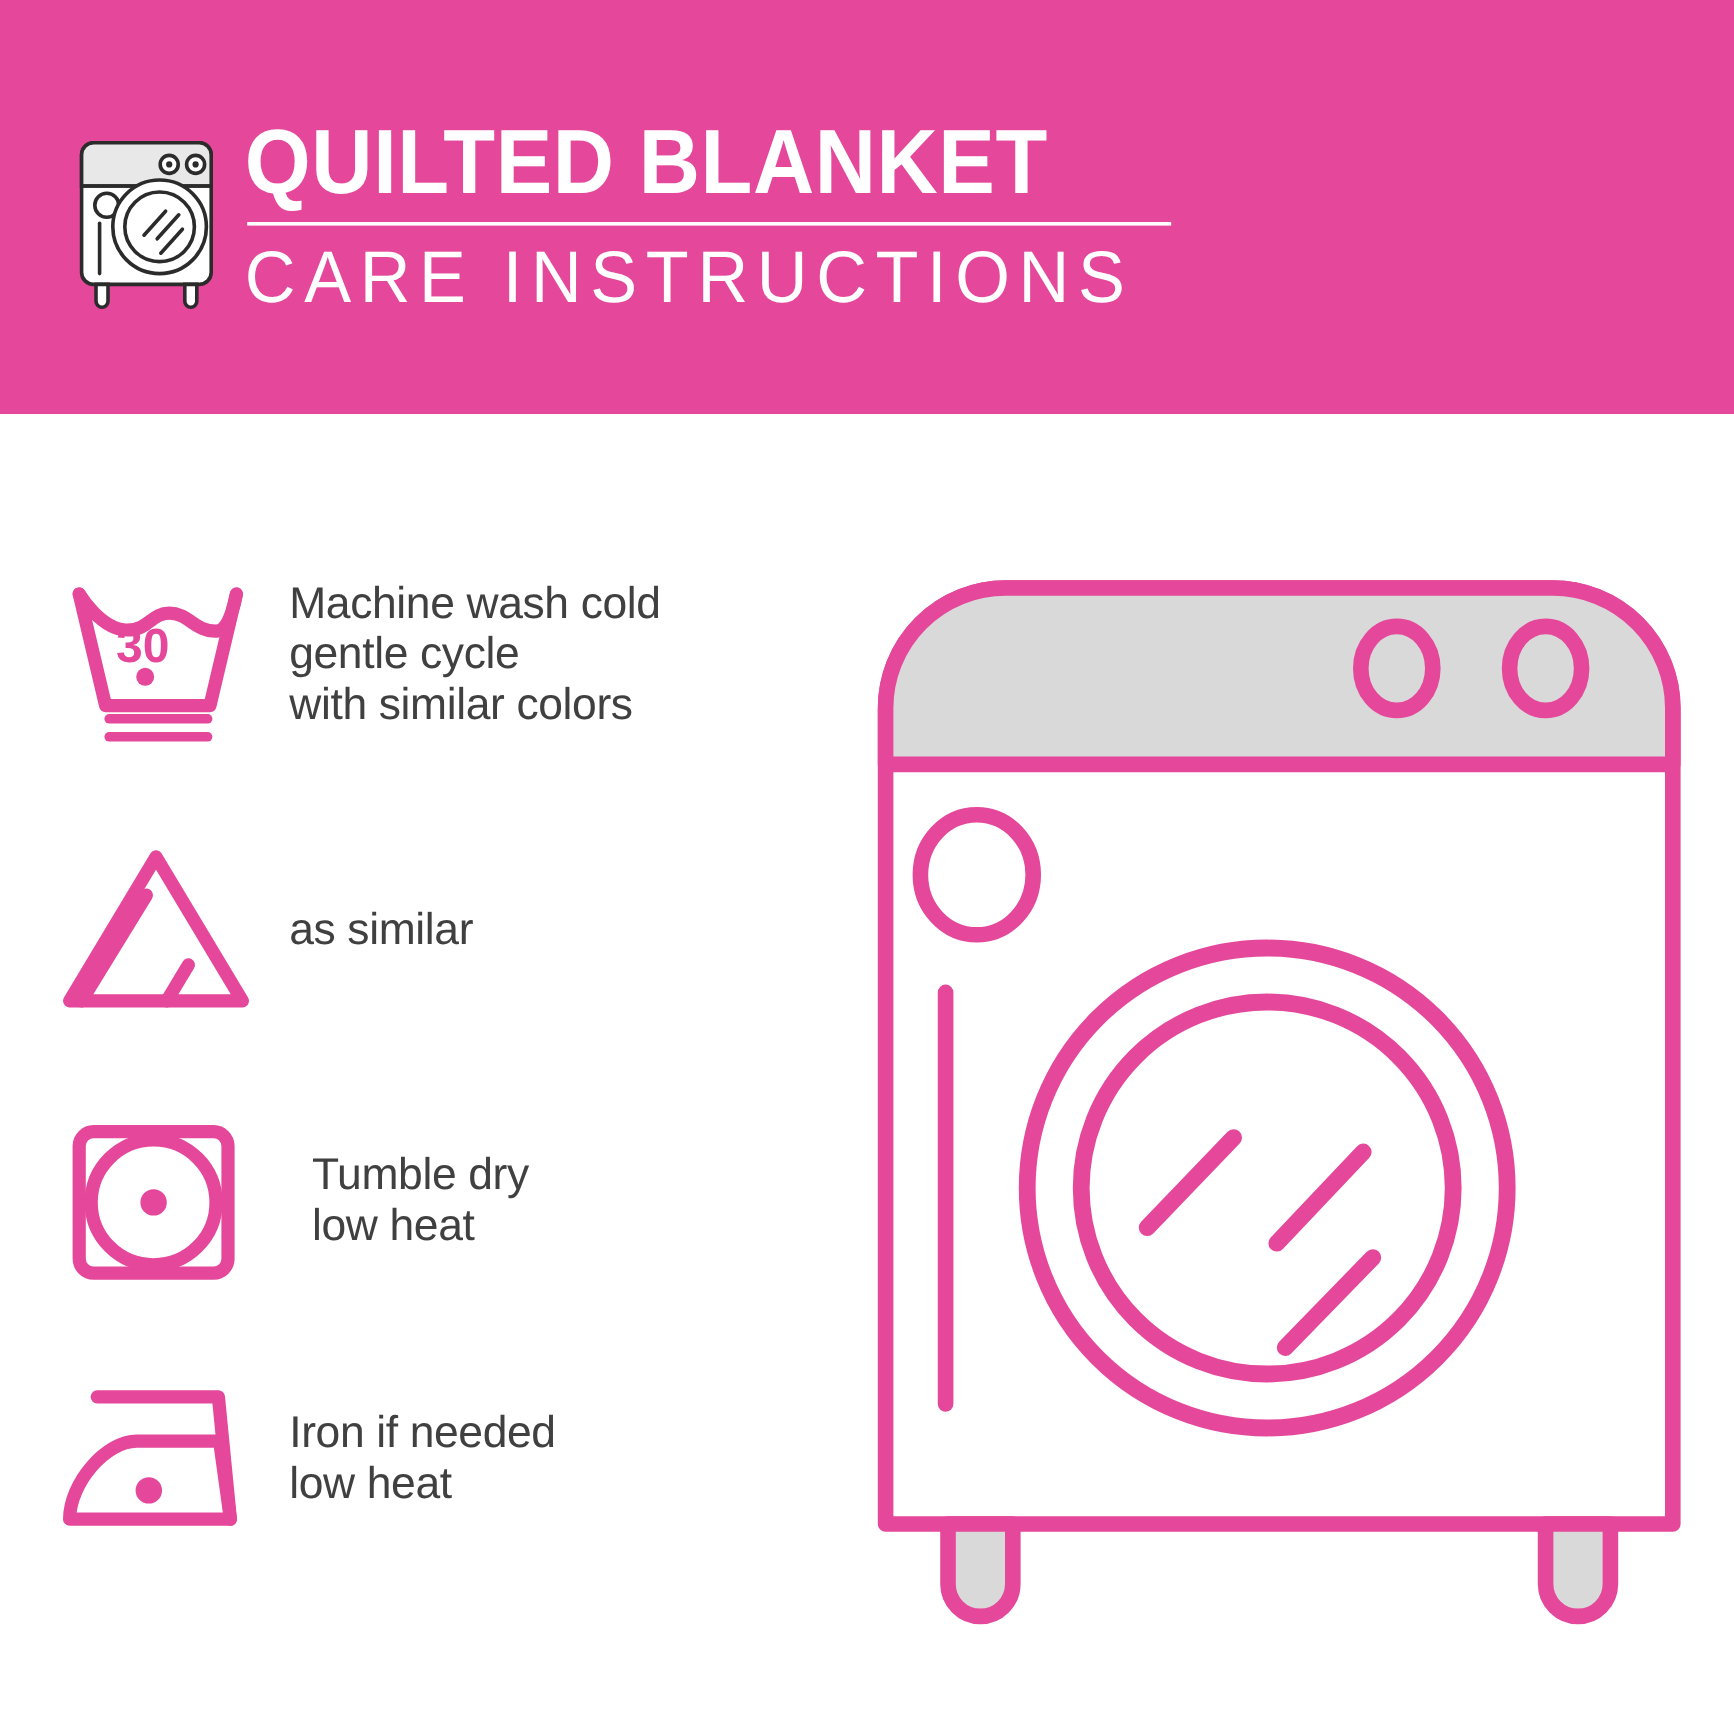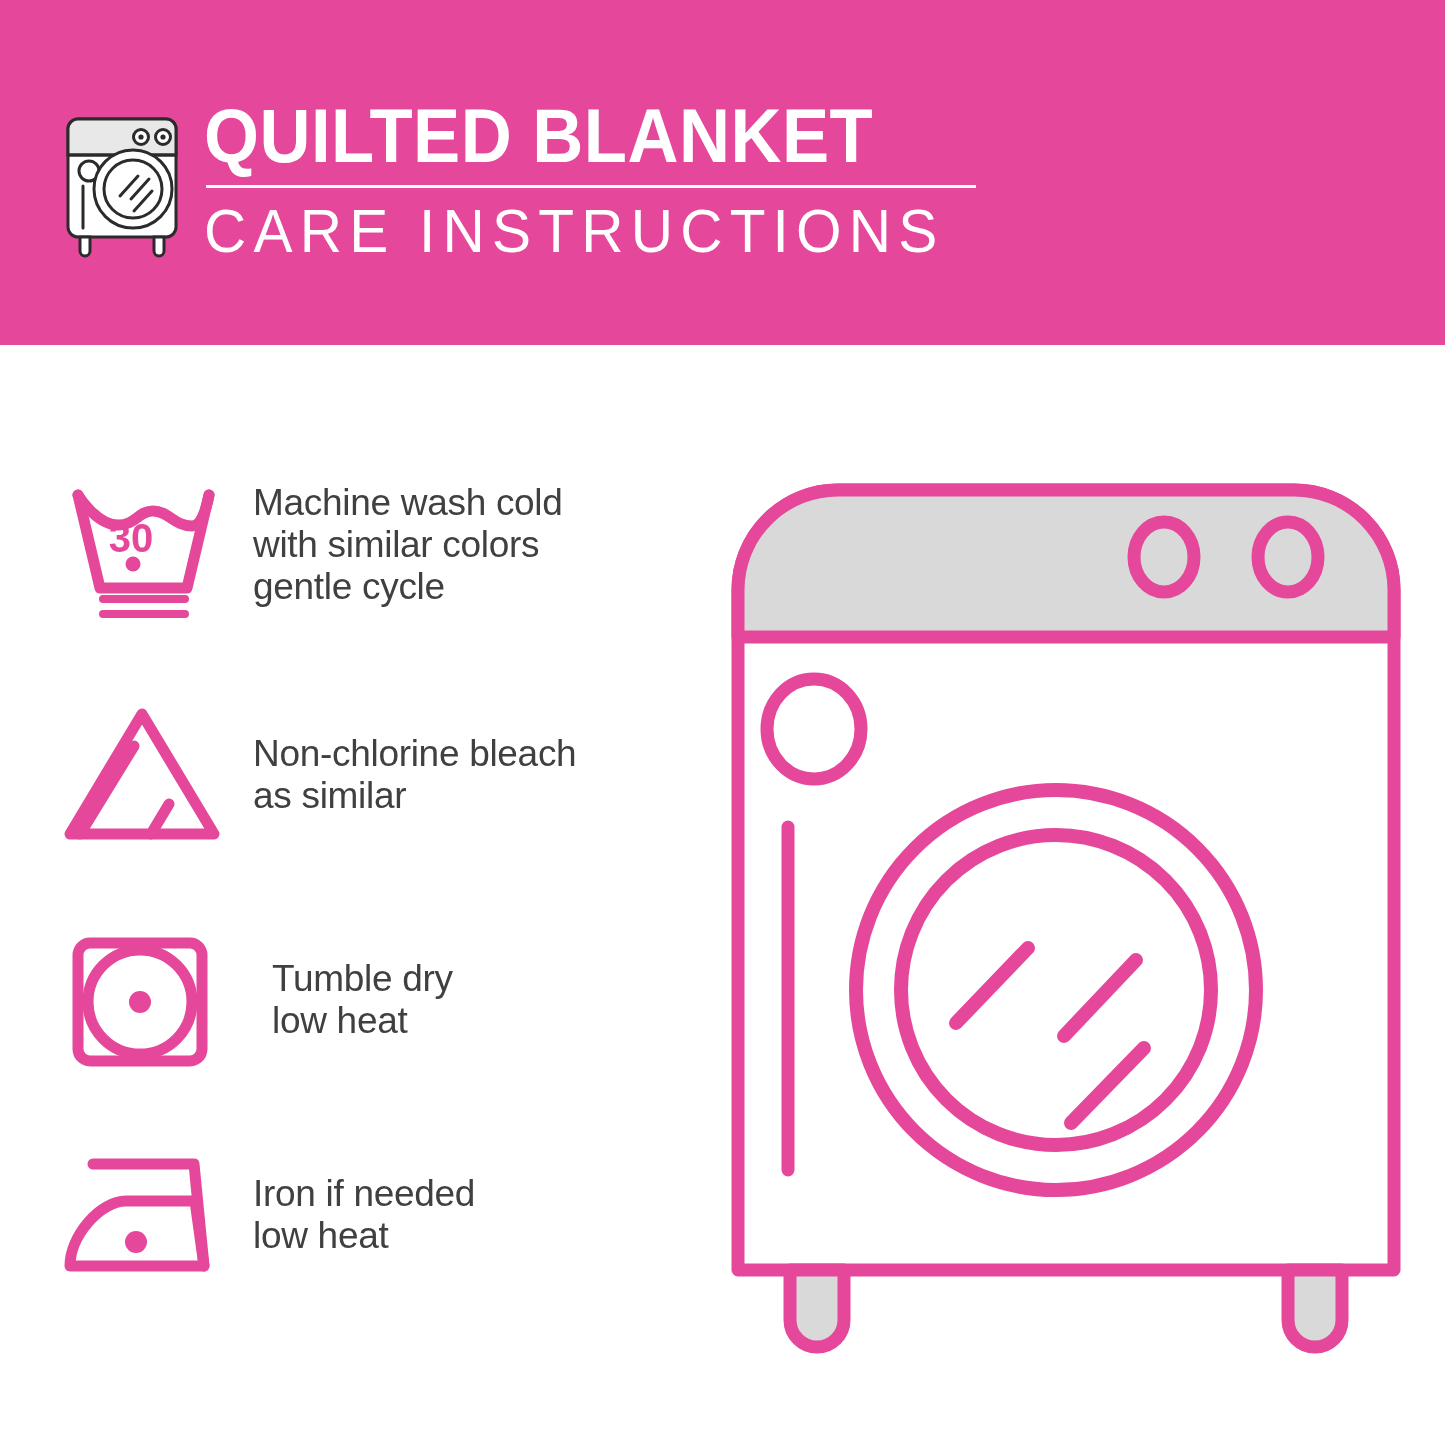--- a/index.html
+++ b/index.html
@@ -80,21 +80,21 @@
   
   #care-list {
     position: absolute;
     left: 0;
     top: 345px;
     width: 700px;
     height: 1100px;
   }
   .care-row {
     position: absolute;
-    left: 56px;
+    left: 44px;
     display: flex;
     flex-direction: row;
     align-items: center;
     width: 620px;
   }
   .care-row-icon {
     flex: 0 0 auto;
     width: 175px;
     height: 160px;
     display: flex;
@@ -183,37 +183,36 @@
           <text x="75" y="82" text-anchor="middle" font-family="'Liberation Sans', sans-serif" font-size="40" font-weight="700" fill="#e5479b">30</text>
 
           <circle cx="77" cy="94" r="7.5" fill="#e5479b"></circle>
 
           <rect x="43" y="125" width="90" height="8" rx="4" fill="#e5479b"></rect>
           <rect x="43" y="140" width="90" height="8" rx="4" fill="#e5479b"></rect>
         </svg>
       </div>
       <div class="care-row-text">
         <span class="line">Machine wash cold</span>
+        <span class="line">gentle cycle</span>
         <span class="line">with similar colors</span>
-        <span class="line">gentle cycle</span>
       </div>
     </div>
 
     <div class="care-row" id="care-row-1">
       <div class="care-row-icon">
         <svg viewBox="0 0 175 150" width="175" height="150">
           <g fill="none" stroke="#e5479b" stroke-width="11" stroke-linecap="round" stroke-linejoin="round">
             <path d="M86 14 L 158 134 L 14 134 Z"></path>
             <line x1="78" y1="46" x2="24" y2="134"></line>
             <line x1="113" y1="104" x2="95" y2="134"></line>
           </g>
         </svg>
       </div>
       <div class="care-row-text">
-        <span class="line">Non-chlorine bleach</span>
         <span class="line">as similar</span>
       </div>
     </div>
 
     <div class="care-row" id="care-row-2">
       <div class="care-row-icon">
         <svg viewBox="0 0 175 150" width="175" height="150">
           <g fill="none" stroke="#e5479b" stroke-width="11" stroke-linecap="round" stroke-linejoin="round">
             <rect x="22" y="18" width="124" height="118" rx="12" ry="12"></rect>
             <circle cx="84" cy="77" r="52"></circle>

